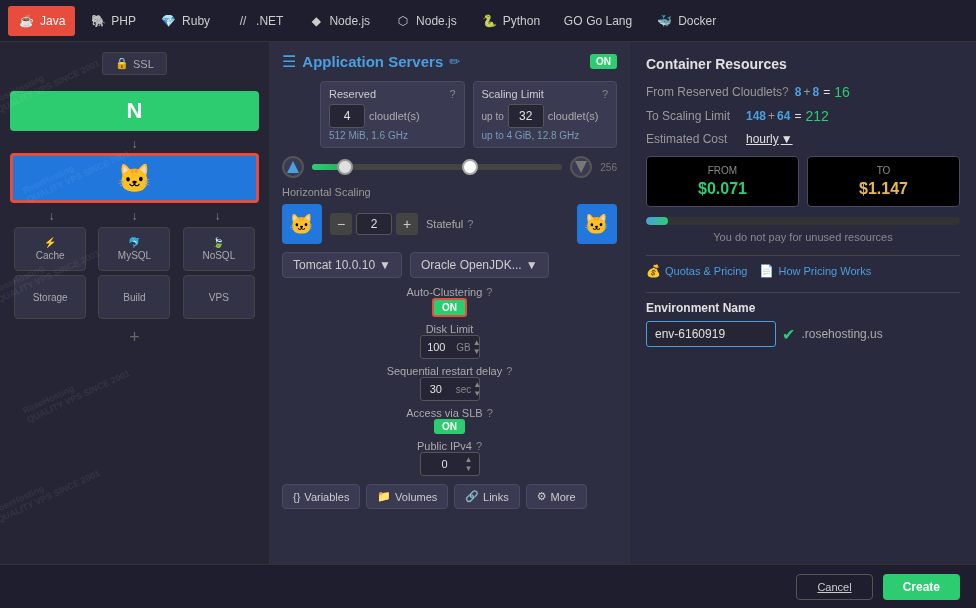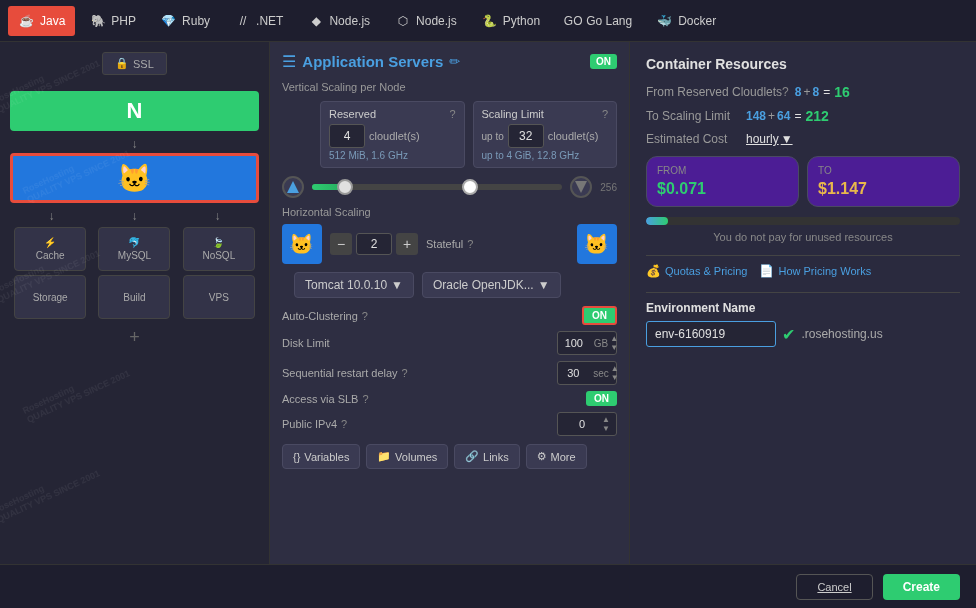--- a/index.html
+++ b/index.html
@@ -357,39 +357,40 @@
       color: #aaa;
       font-size: 11px;
     }
     .question-icon {
       color: #888;
       cursor: pointer;
     }
     .dropdown-row {
       display: flex;
       gap: 8px;
-      margin: 8px 12px;
+      margin: 8px 0;
     }
     .dropdown-btn {
       background: #3a3a52;
       border: 1px solid #4a4a62;
       color: #ccc;
       padding: 5px 10px;
       border-radius: 4px;
       cursor: pointer;
       font-size: 12px;
       display: flex;
       align-items: center;
       gap: 4px;
     }
     .settings-row {
       margin: 6px 0;
       display: flex;
       align-items: center;
       justify-content: space-between;
+      flex-direction: column;
     }
     .settings-label {
       color: #aaa;
       font-size: 11px;
       display: flex;
       align-items: center;
       gap: 4px;
     }
     .settings-value {
       background: #252535;
@@ -469,21 +470,21 @@
     }
     .resource-num {
       color: #4a9fe0;
       font-weight: bold;
     }
     .resource-plus {
       color: #999;
     }
     .resource-total {
       color: #2ecc71;
-      font-weight: bold;
+      font-weight: normal;
       font-size: 14px;
     }
     .est-cost-row {
       display: flex;
       align-items: center;
       margin-bottom: 10px;
     }
     .est-cost-label {
       color: #999;
       font-size: 12px;
@@ -500,25 +501,25 @@
       align-items: center;
       gap: 2px;
     }
     .price-box-row {
       display: flex;
       gap: 8px;
       margin-bottom: 10px;
     }
     .price-box {
       flex: 1;
-      background: #4c1d95;
+      background: #000000;
       border: 1px solid #4a4a62;
-      border-radius: 11px;
+      border-radius: 4px;
       padding: 8px 10px;
-      text-align: left;
+      text-align: center;
     }
     .price-box-label {
       color: #888;
       font-size: 10px;
       text-transform: uppercase;
       margin-bottom: 4px;
     }
     .price-box-value {
       color: #2ecc71;
       font-size: 16px;
@@ -768,21 +769,20 @@
     </div>
 
     <div class="middle-panel">
       <div class="section-header">
         <span style="color:#4a9fe0;font-size:16px;">☰</span>
         <span class="section-title">Application Servers</span>
         <span class="edit-icon">✏</span>
         <div class="on-badge">ON</div>
       </div>
 
-      <div class="scaling-label">Vertical Scaling per Node</div>
 
       <div class="scaling-boxes">
         <div class="scaling-box">
           <div class="scaling-box-header">
             <span class="scaling-box-title">Reserved</span>
             <span class="help-icon">?</span>
           </div>
           <div class="scaling-value-row">
             <input type="text" class="scaling-number" value="4" style="">
             <span class="cloudlets-label">cloudlet(s)</span>

